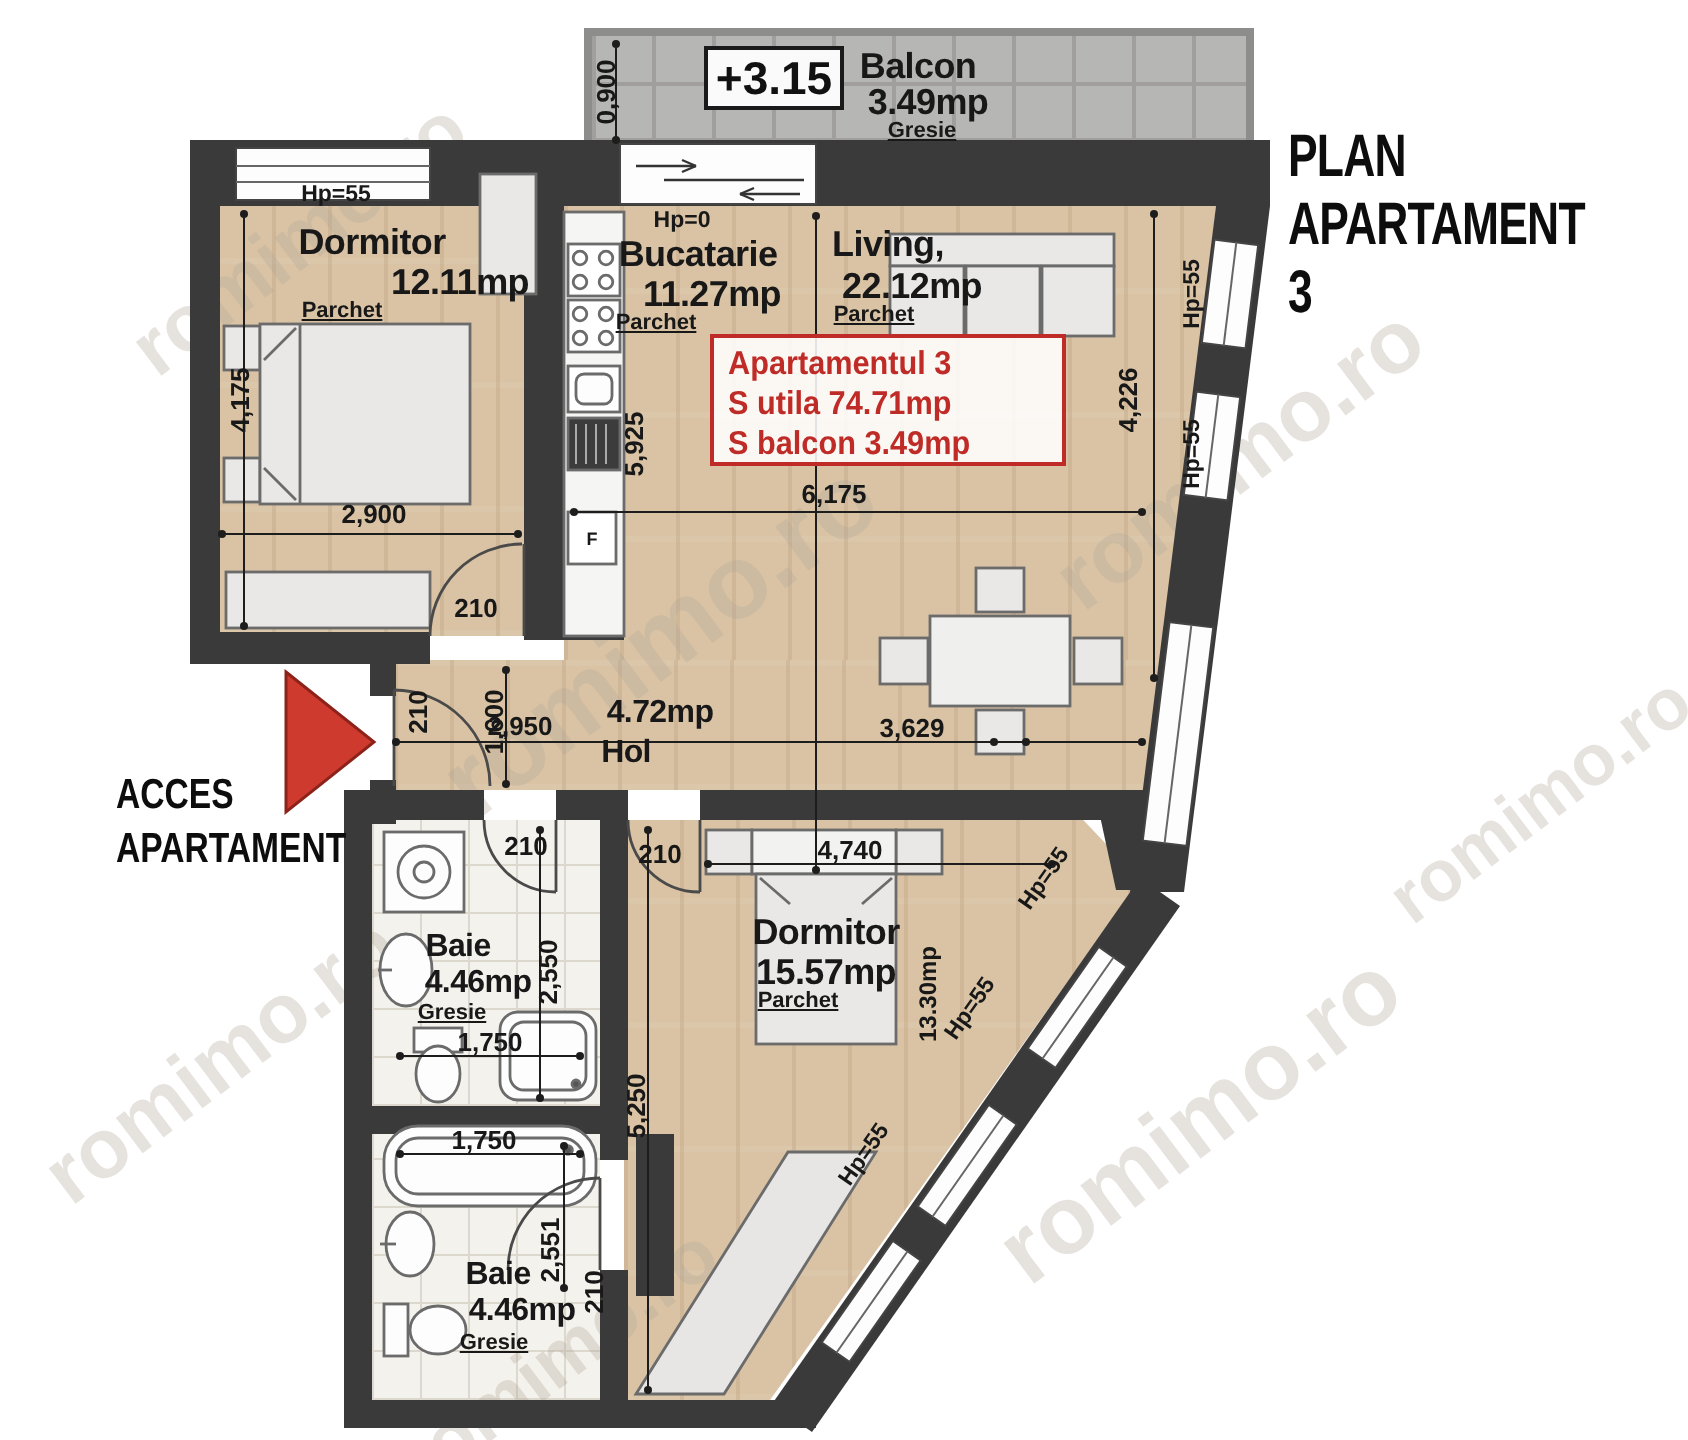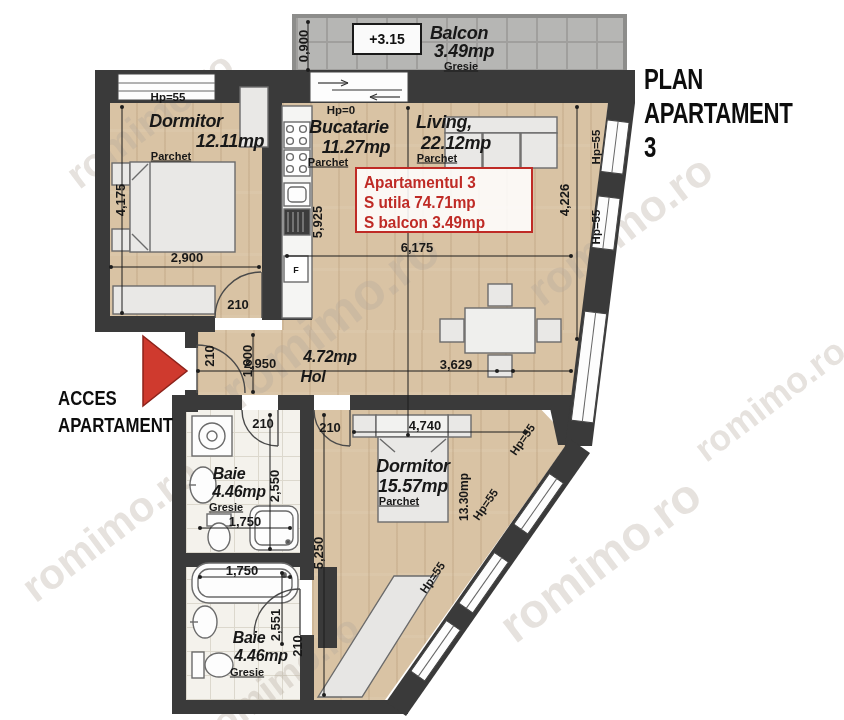--- a/index.html
+++ b/index.html
@@ -17,33 +17,33 @@
   .balc{background-color:#b6b6b4;
     background-image:
       repeating-linear-gradient(90deg,#a09f9d 0 2px, transparent 2px 30px),
       repeating-linear-gradient(0deg,#a09f9d 0 2px, transparent 2px 28px);
     border:4px solid #8d8d8b;box-sizing:border-box;}
   svg{position:absolute;left:0;top:0;}
   .lbl{position:absolute;transform:translate(-50%,-50%);white-space:nowrap;color:#181818;
        font-weight:bold;font-size:13px;line-height:1;}
   .v{transform:translate(-50%,-50%) rotate(-90deg);}
   .diag{transform:translate(-50%,-50%) rotate(-55deg);}
-  .room{font-size:18px;letter-spacing:-0.3px;font-style:italic;}
+  .room{font-size:18px;letter-spacing:-0.3px;}
   .sub{font-size:11px;text-decoration:underline;}
   .hp{font-size:11.5px;}
   .dim{font-size:13px;}
   .small{font-size:9px;}
   .title-block{position:absolute;left:644px;top:62px;font-size:30px;font-weight:bold;
        color:#0d0d0d;line-height:34px;transform:scaleX(0.74);transform-origin:left top;
        letter-spacing:-0.5px;}
   .access-block{position:absolute;left:58px;top:384px;font-size:21px;font-weight:bold;
        color:#0d0d0d;line-height:27px;transform:scaleX(0.8);transform-origin:left top;}
   .elev-box{position:absolute;left:352px;top:23px;width:66px;height:28px;border:2.5px solid #1a1a1a;
        background:#fafafa;display:flex;align-items:center;justify-content:center;
-       font-size:14px;font-weight:bold;color:#111;transform:none;}
+       font-size:23px;font-weight:bold;color:#111;transform:none;}
   .info-box{position:absolute;left:355px;top:167px;width:178px;height:66px;border:2px solid #bf2b26;
        background:rgba(255,255,255,0.88);box-sizing:border-box;padding:3px 7px;color:#bf2b26;
        font-size:16.5px;font-weight:bold;line-height:20px;}
   .info-box div{transform:scaleX(0.93);transform-origin:left center;white-space:nowrap;}
   .wm{position:absolute;font-weight:bold;color:rgba(178,168,156,0.33);
       transform:translate(-50%,-50%) rotate(-37deg);pointer-events:none;}
 </style>
 </head>
 <body>
 

